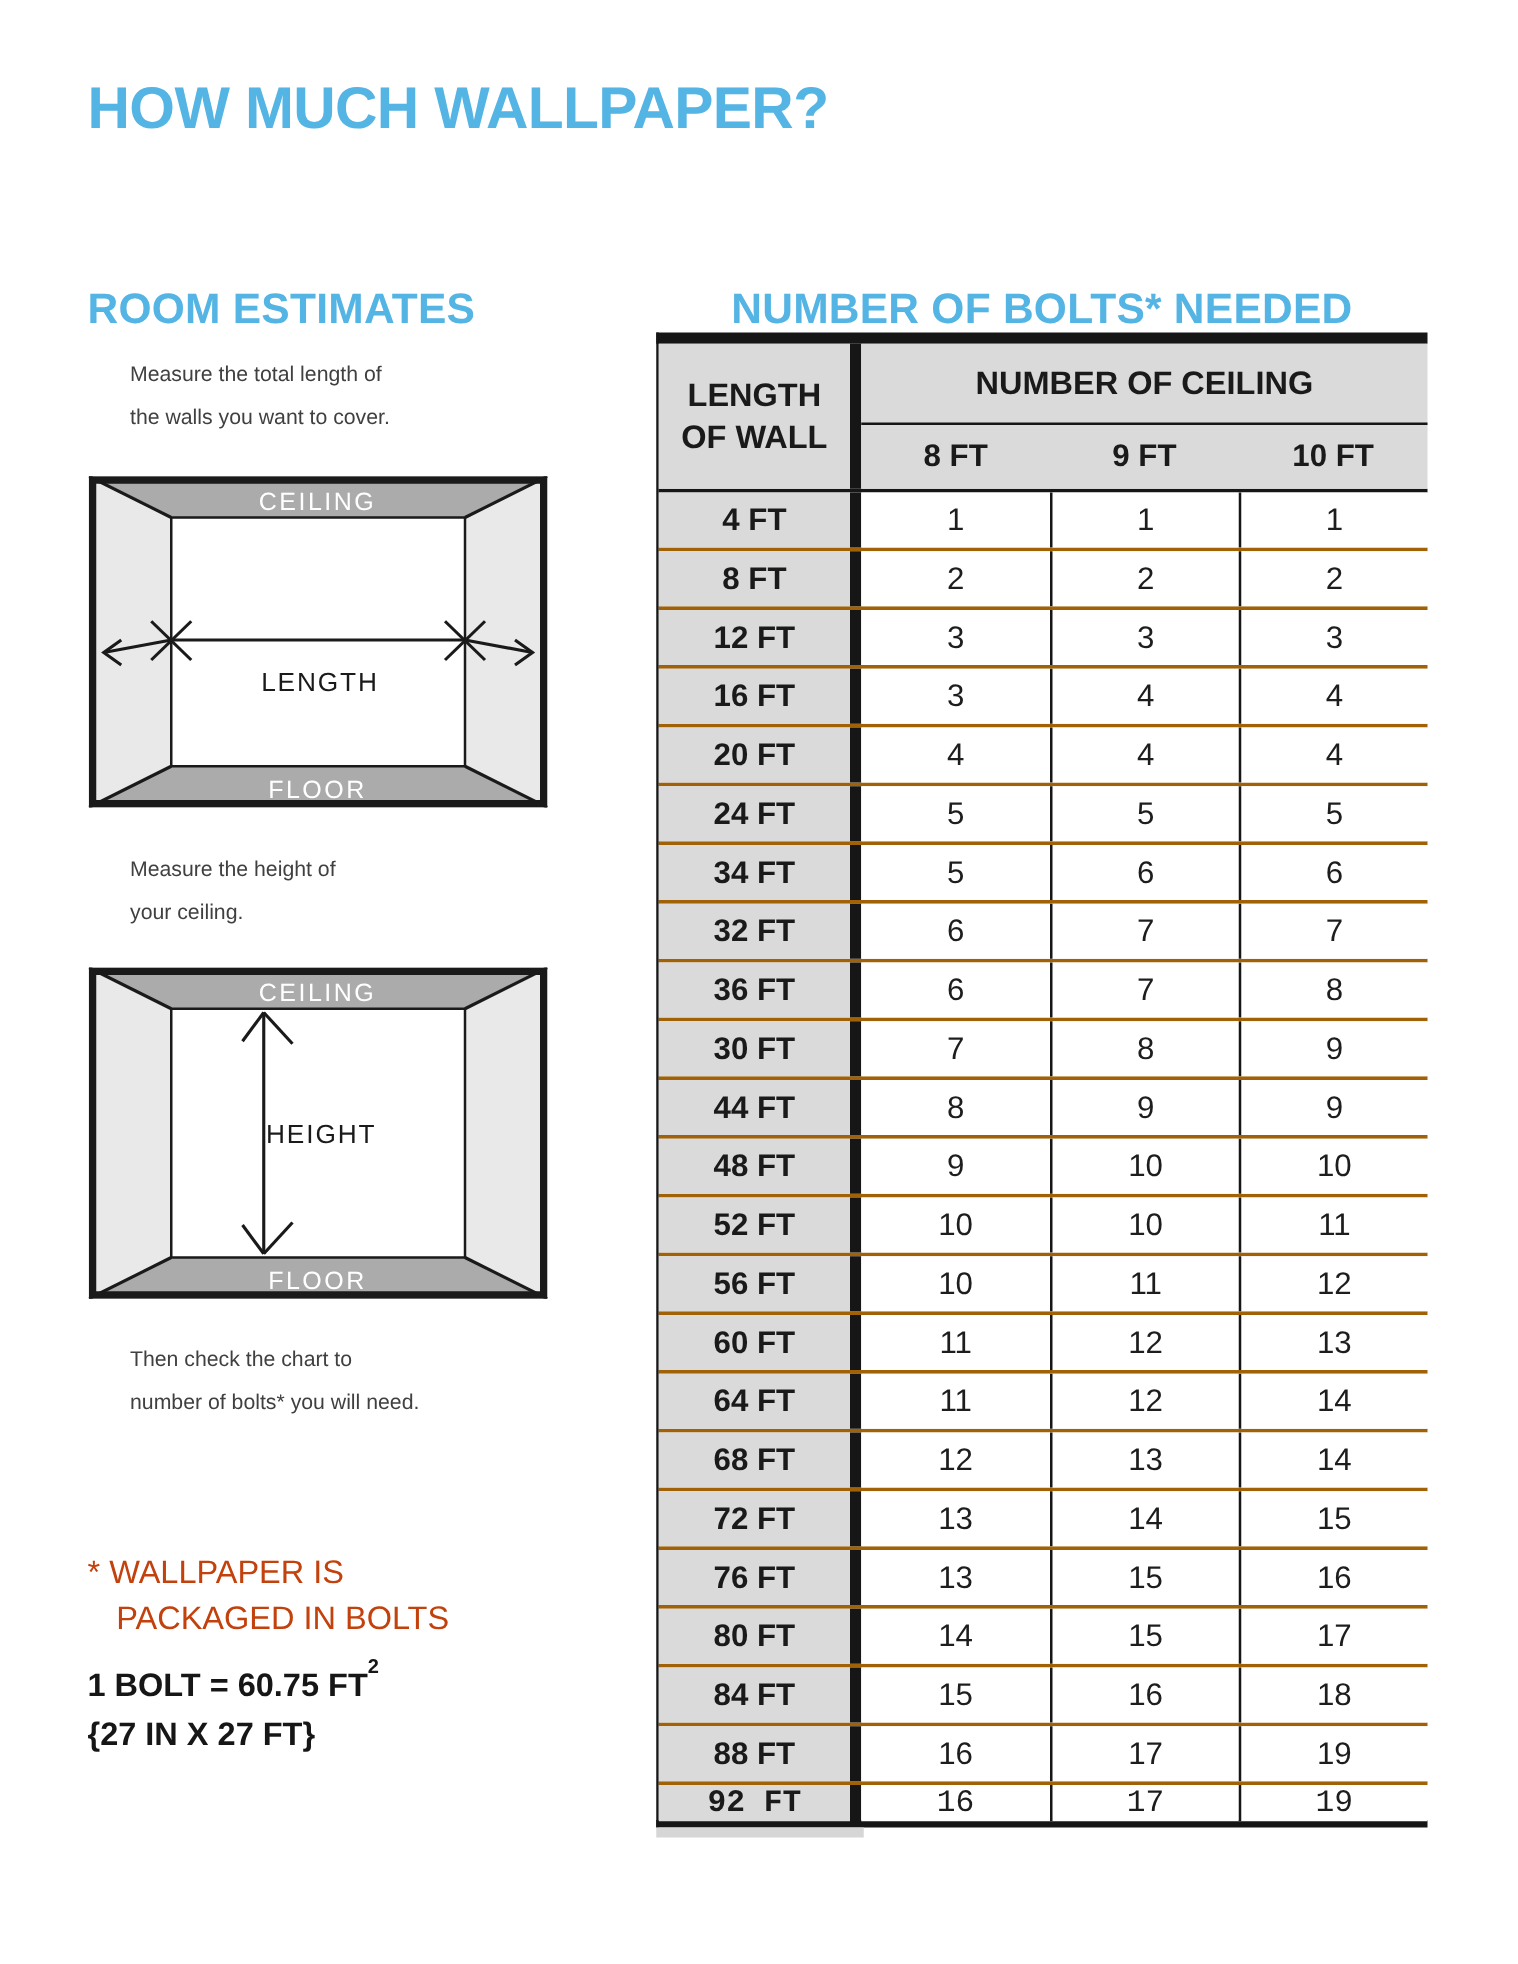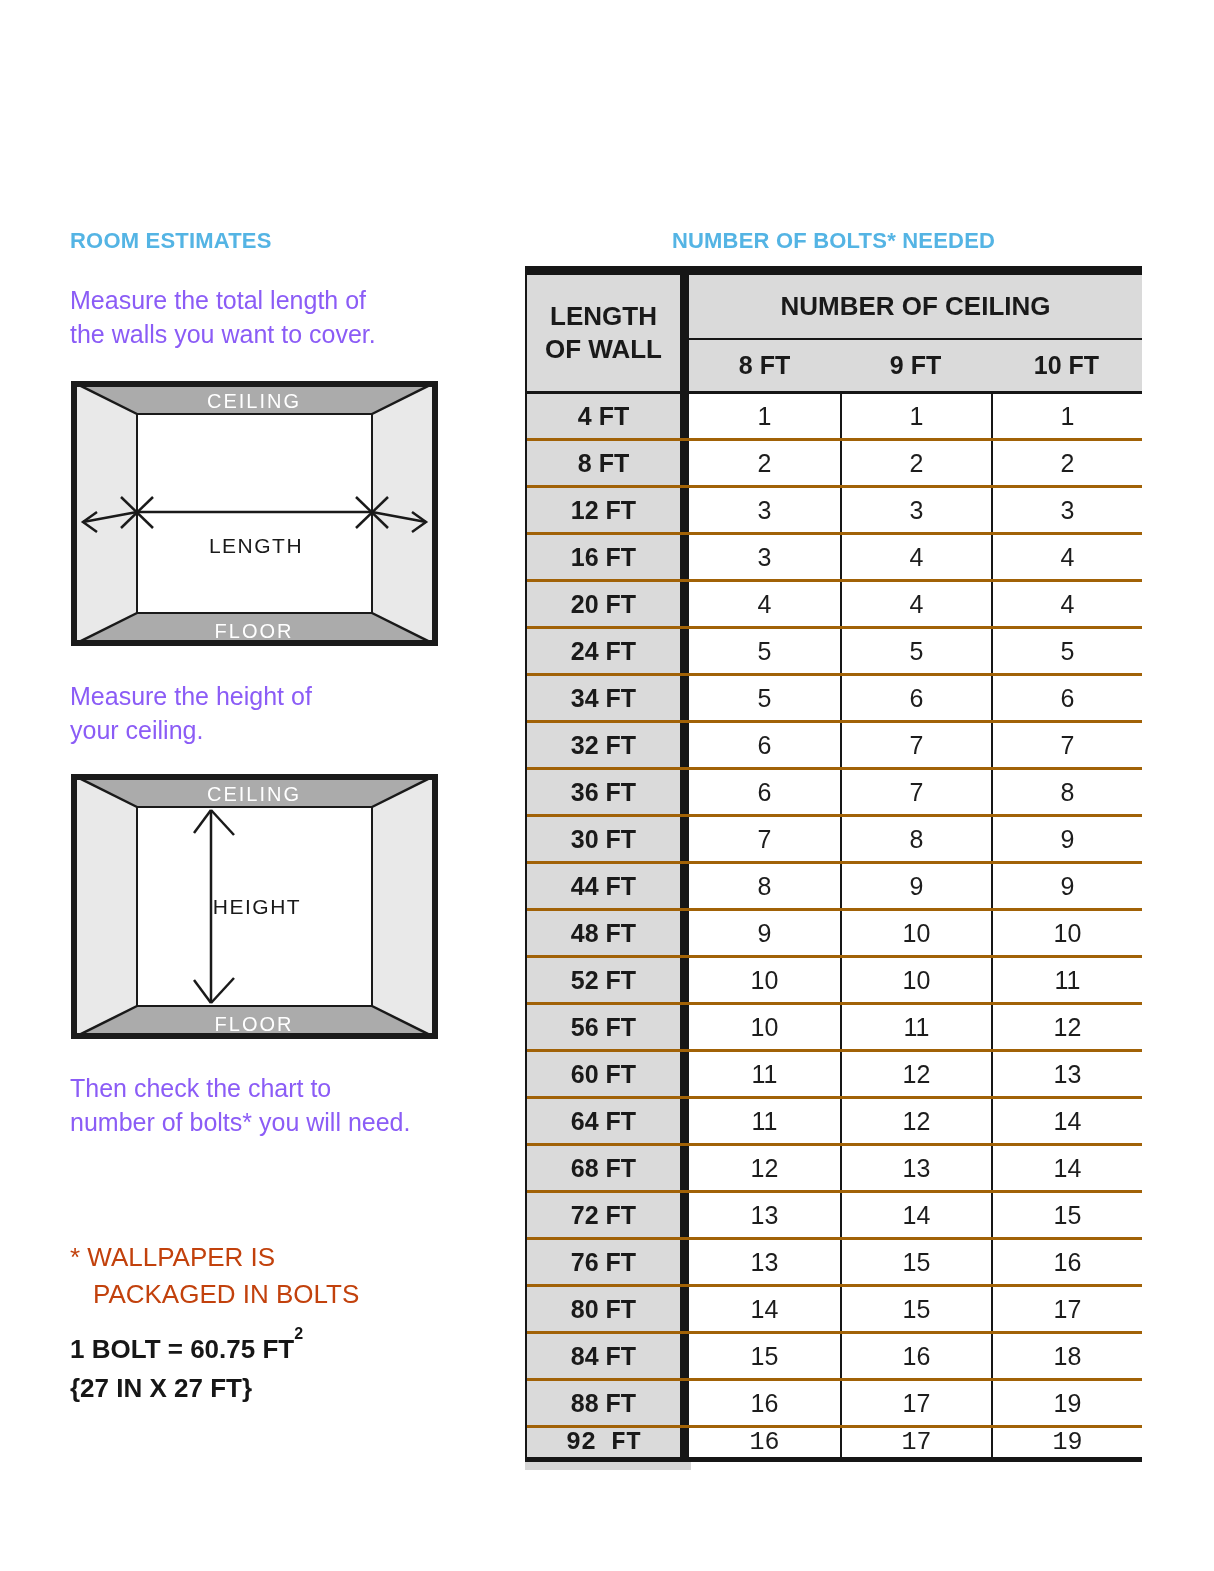--- a/index.html
+++ b/index.html
@@ -1,25 +1,25 @@
 <!DOCTYPE html>
 <html><head>
 <meta charset="utf-8">
 <style>
   html,body { margin:0; padding:0; background:#ffffff; }
   body { font-family:"Liberation Sans", sans-serif; }
   .page { position:relative; width:1214px; height:1571px; background:#ffffff; overflow:hidden; color:#1a1a1a; }
 
   .title { position:absolute; left:70px; top:58px; font-size:47px; font-weight:700; letter-spacing:-0.5px; color:#54B4E4; }
 
-  .section-heading { position:absolute; font-size:22px; font-weight:700; color:#54B4E4; letter-spacing:0.2px; }
+  .section-heading { position:absolute; font-size:34px; font-weight:700; color:#54B4E4; letter-spacing:0.2px; }
   .room-heading  { left:70px; top:228px; }
   .table-heading { left:525px; top:228px; width:617px; text-align:center; }
 
-  .body-text { position:absolute; font-size:25px; line-height:34px; color:#8b5cf6; }
+  .body-text { position:absolute; font-size:17px; line-height:34px; color:#404040;margin-left:34px; }
   .step1 { left:70px; top:283px; }
   .step2 { left:70px; top:679px; }
   .step3 { left:70px; top:1071px; }
 
   .diagram { position:absolute; left:71px; width:367px; height:265px; }
   .diagram-length { top:381px; }
   .diagram-height { top:774px; }
   svg text { font-family:"Liberation Sans", sans-serif; }
 
   .footnote { position:absolute; left:70px; top:1239px; font-size:26px; font-weight:400; line-height:37px; color:#c2410c; }
@@ -46,20 +46,21 @@
   .t-cell-length { background:#dadada; display:flex; align-items:center; justify-content:center; font-size:25px; font-weight:700; }
   .t-cell-div { background:#161616; }
   .t-cell { display:flex; align-items:center; justify-content:center; font-size:25px; color:#1d1d1d; background:#ffffff; }
   .t-cell.bordered { border-left:2px solid #161616; }
 </style>
 </head>
 <body>
 
 <div class="page">
 
+  <div class="title">HOW MUCH WALLPAPER?</div>
 
   <div class="section-heading room-heading">ROOM ESTIMATES</div>
   <div class="section-heading table-heading">NUMBER OF BOLTS* NEEDED</div>
 
   <div class="body-text step1">
     <div>Measure the total length of</div>
     <div>the walls you want to cover.</div>
   </div>
 
   <svg class="diagram diagram-length" viewBox="0 0 367 265">

